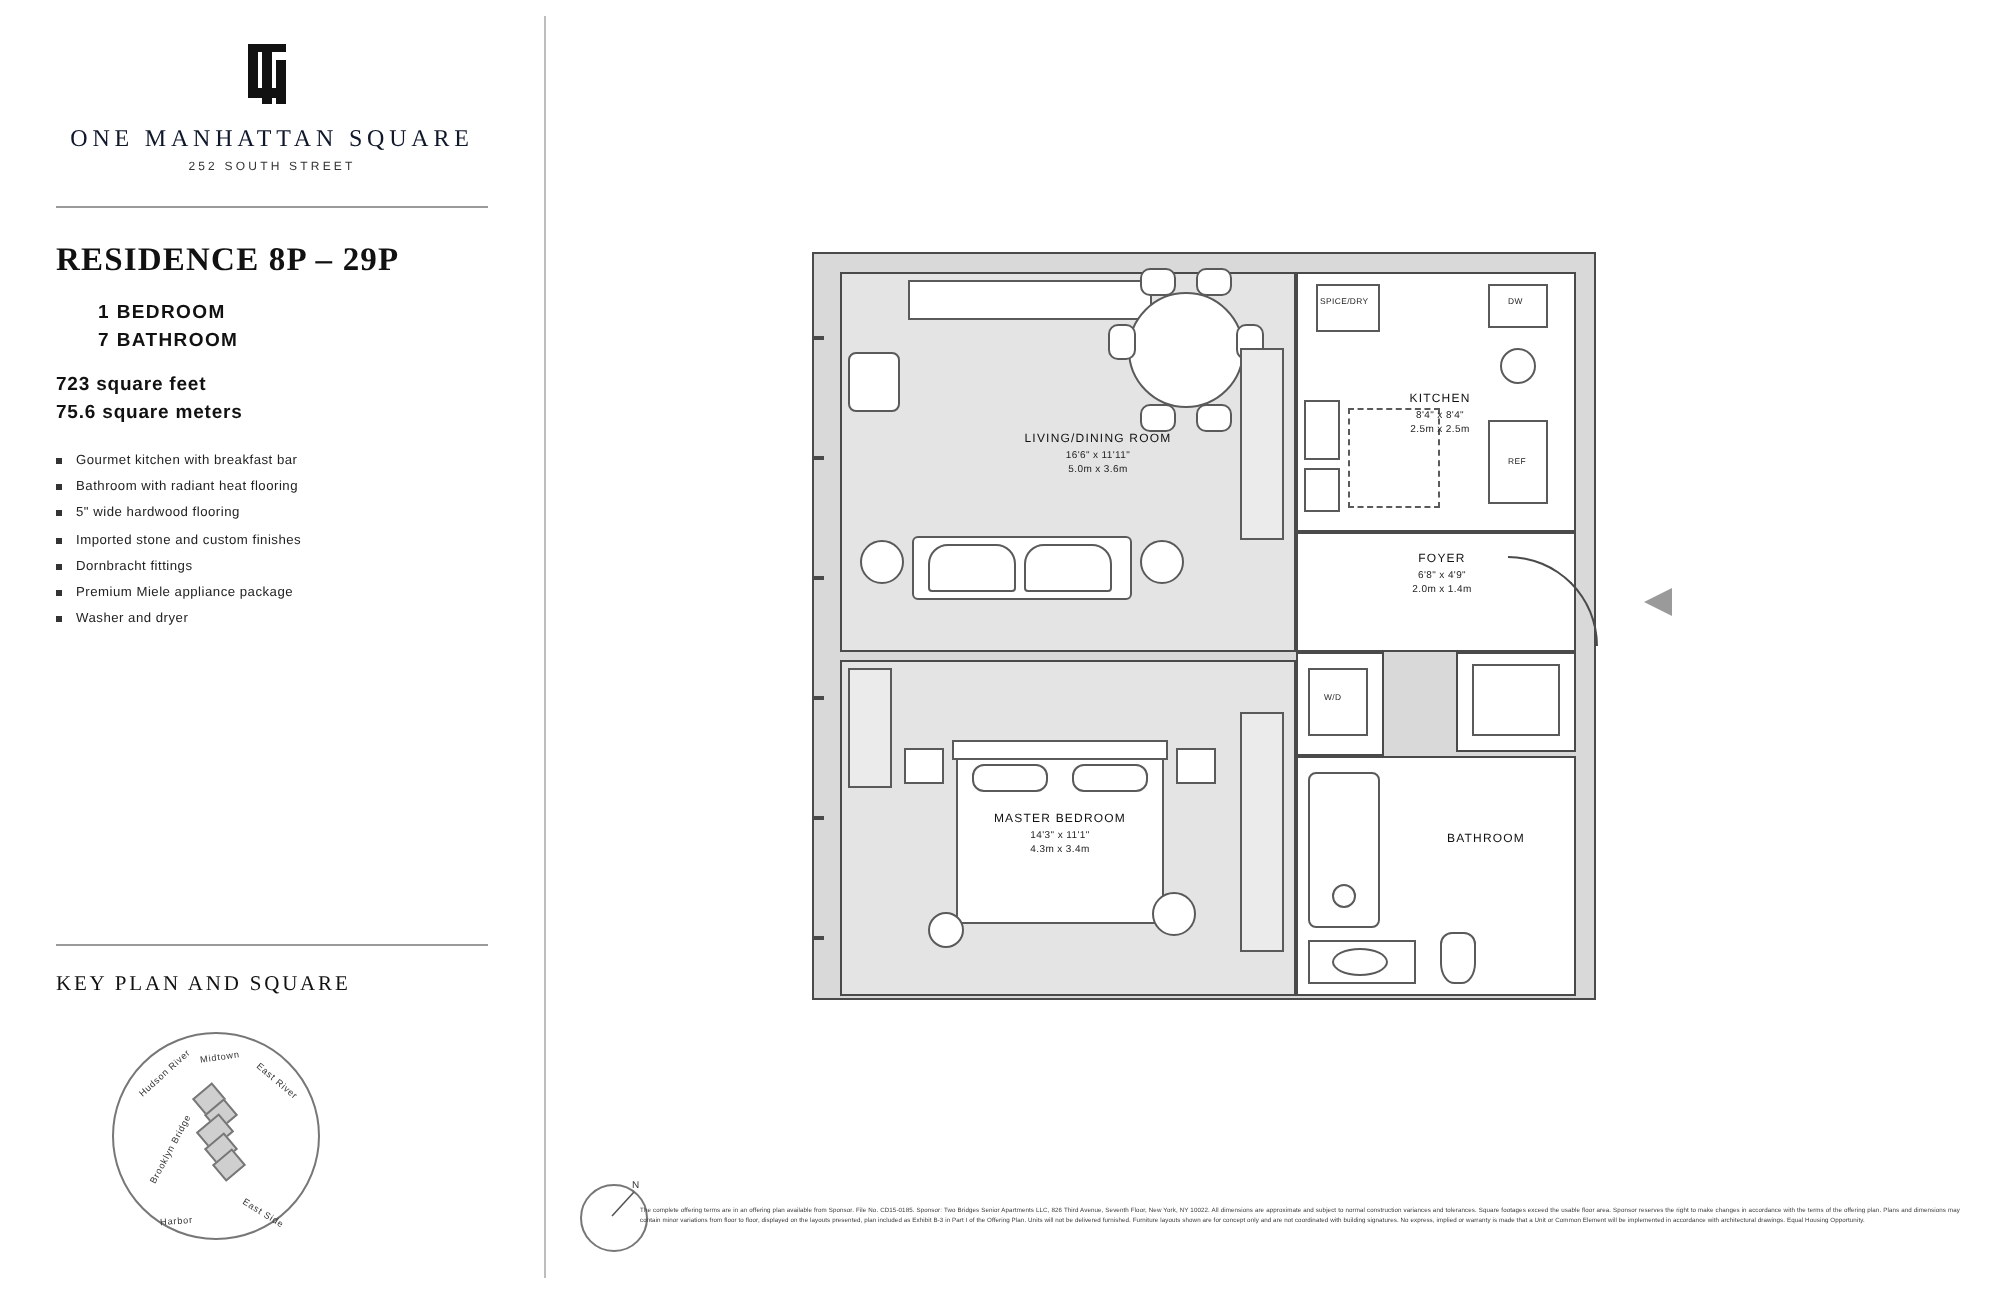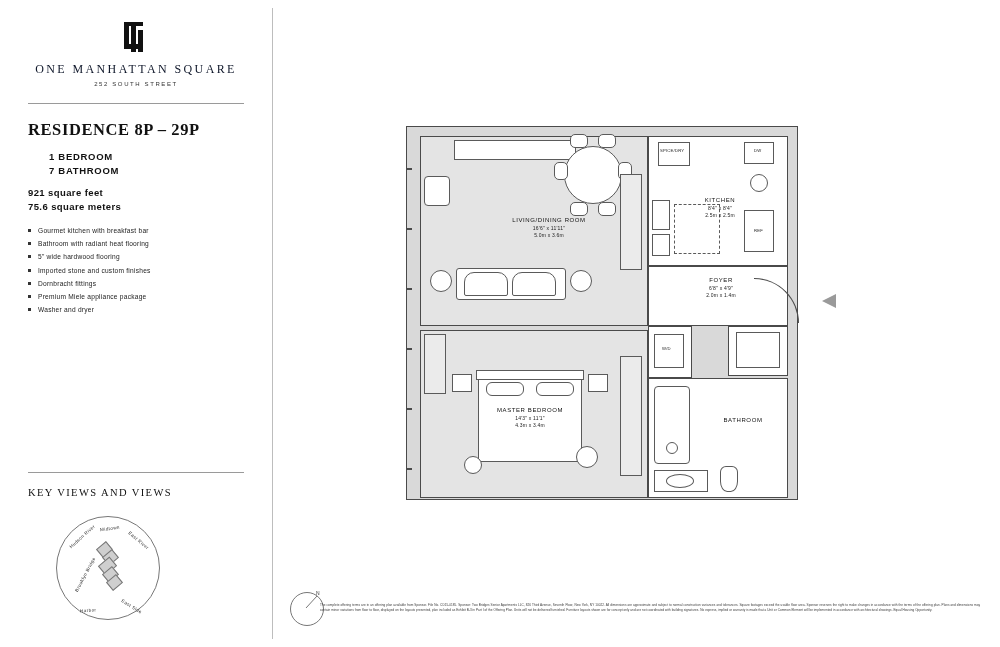--- a/index.html
+++ b/index.html
@@ -273,37 +273,37 @@
   <div class="hr" id="hr-top"></div>
 
   <div id="residence-title">RESIDENCE 8P – 29P</div>
 
   <div id="room-counts">
     <div>1 BEDROOM</div>
     <div>7 BATHROOM</div>
   </div>
 
   <div id="area-block">
-    <div>921 square feet</div>
+    <div>723 square feet</div>
     <div>75.6 square meters</div>
   </div>
 
   <ul id="features">
     <li>Gourmet kitchen with breakfast bar</li>
     <li>Bathroom with radiant heat flooring</li>
     <li>5" wide hardwood flooring</li>
     <li>Imported stone and custom finishes</li>
     <li>Dornbracht fittings</li>
     <li>Premium Miele appliance package</li>
     <li>Washer and dryer</li>
   </ul>
 
   <div class="hr" id="hr-bottom"></div>
 
-  <div id="keyplan-title">KEY VIEWS AND VIEWS</div>
+  <div id="keyplan-title">KEY PLAN AND SQUARE</div>
 
   <div id="keyplan">
     <div class="circle"></div>
     <div id="kp-bldg">
       <div class="blk" style="left:8px;top:0;width:11px;height:9px;transform:rotate(-40deg);"></div>
       <div class="blk" style="left:14px;top:8px;width:11px;height:9px;transform:rotate(-40deg);"></div>
       <div class="blk" style="left:10px;top:16px;width:13px;height:10px;transform:rotate(-40deg);"></div>
       <div class="blk" style="left:14px;top:25px;width:11px;height:9px;transform:rotate(-40deg);"></div>
       <div class="blk" style="left:18px;top:33px;width:11px;height:9px;transform:rotate(-40deg);"></div>
     </div>

